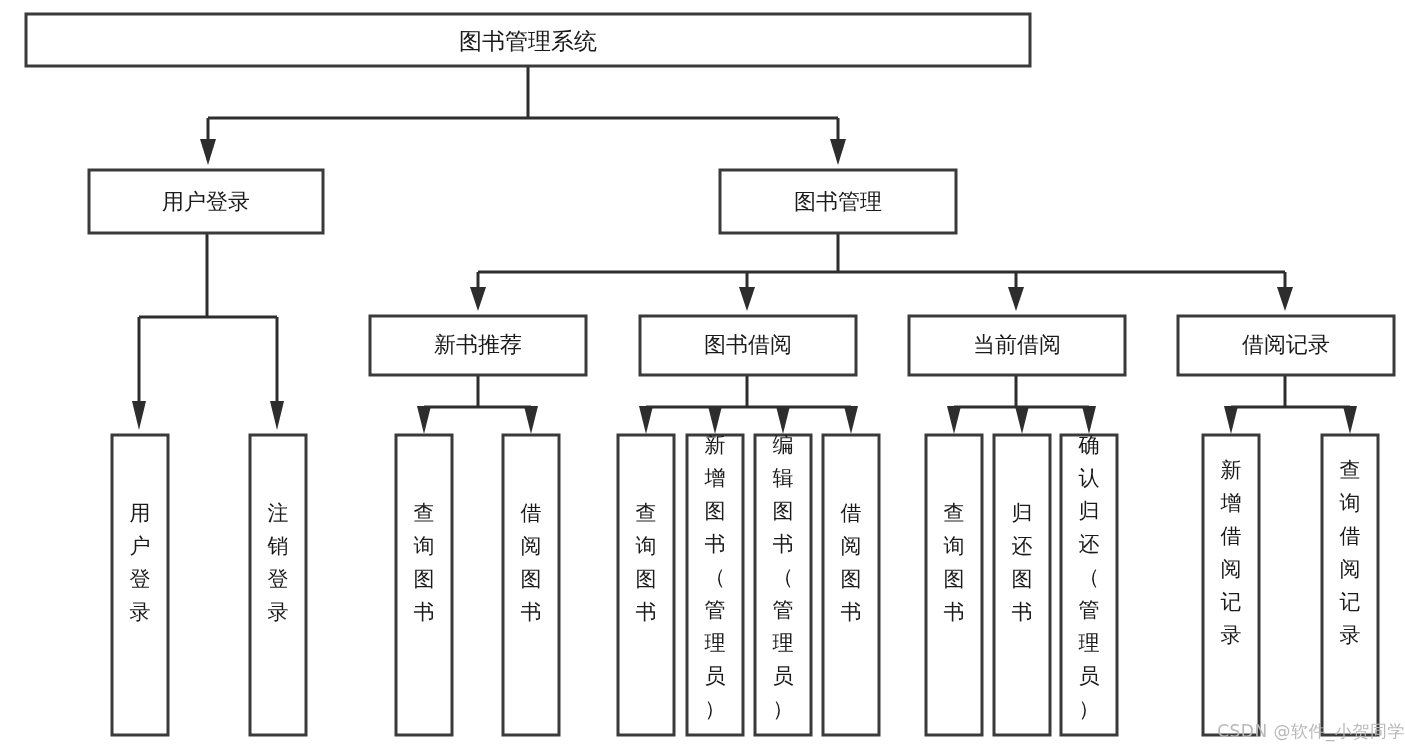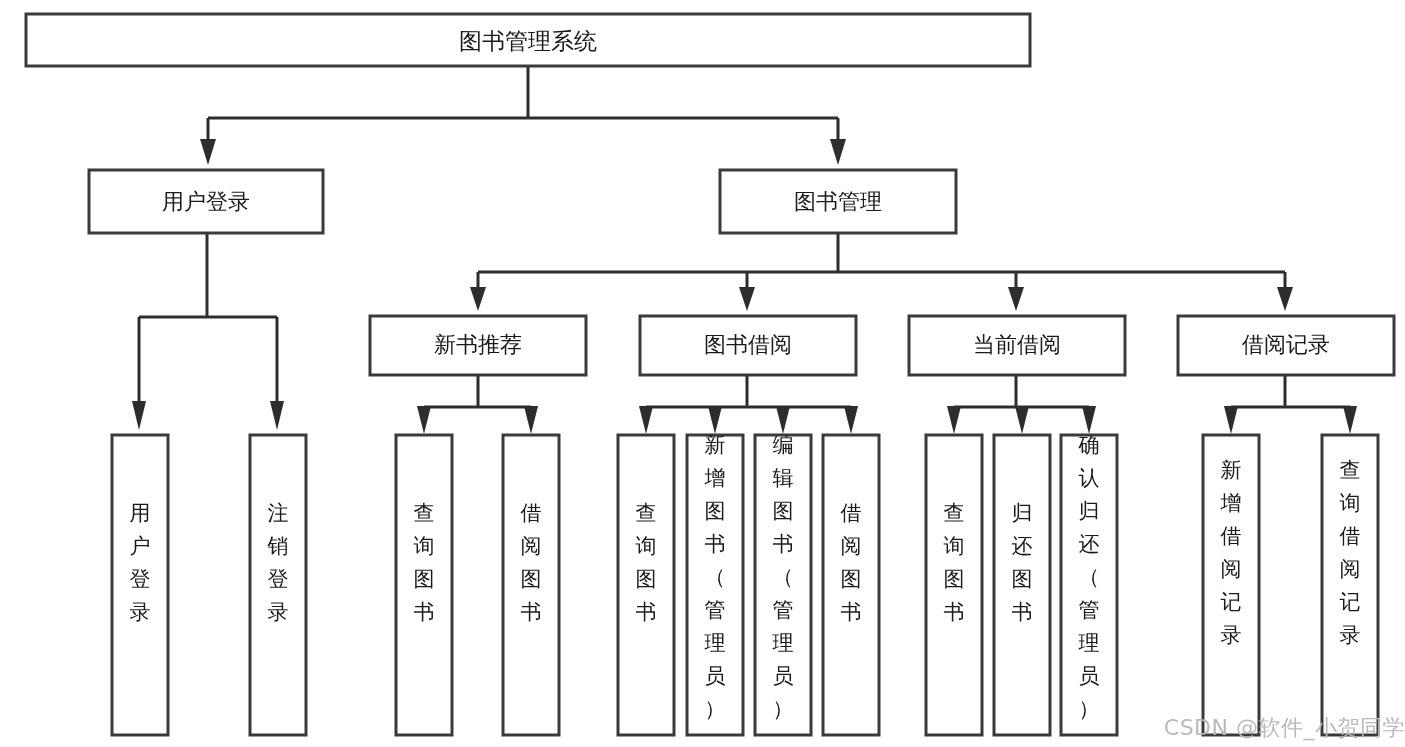--- a/index.html
+++ b/index.html
@@ -55,21 +55,21 @@
   }
   .arrow-head {
     fill: #2d2d2d;
     stroke: none;
   }
   .watermark {
     position: absolute;
     right: 8px;
     bottom: 4px;
     font-family: "DejaVu Sans", "Liberation Sans", sans-serif;
-    font-size: 22px;
+    font-size: 17px;
     color: #b9b9b9;
     white-space: nowrap;
     letter-spacing: 0.5px;
     user-select: none;
   }
 </style>
 </head>
 <body>
 
 <div id="diagram-root">

